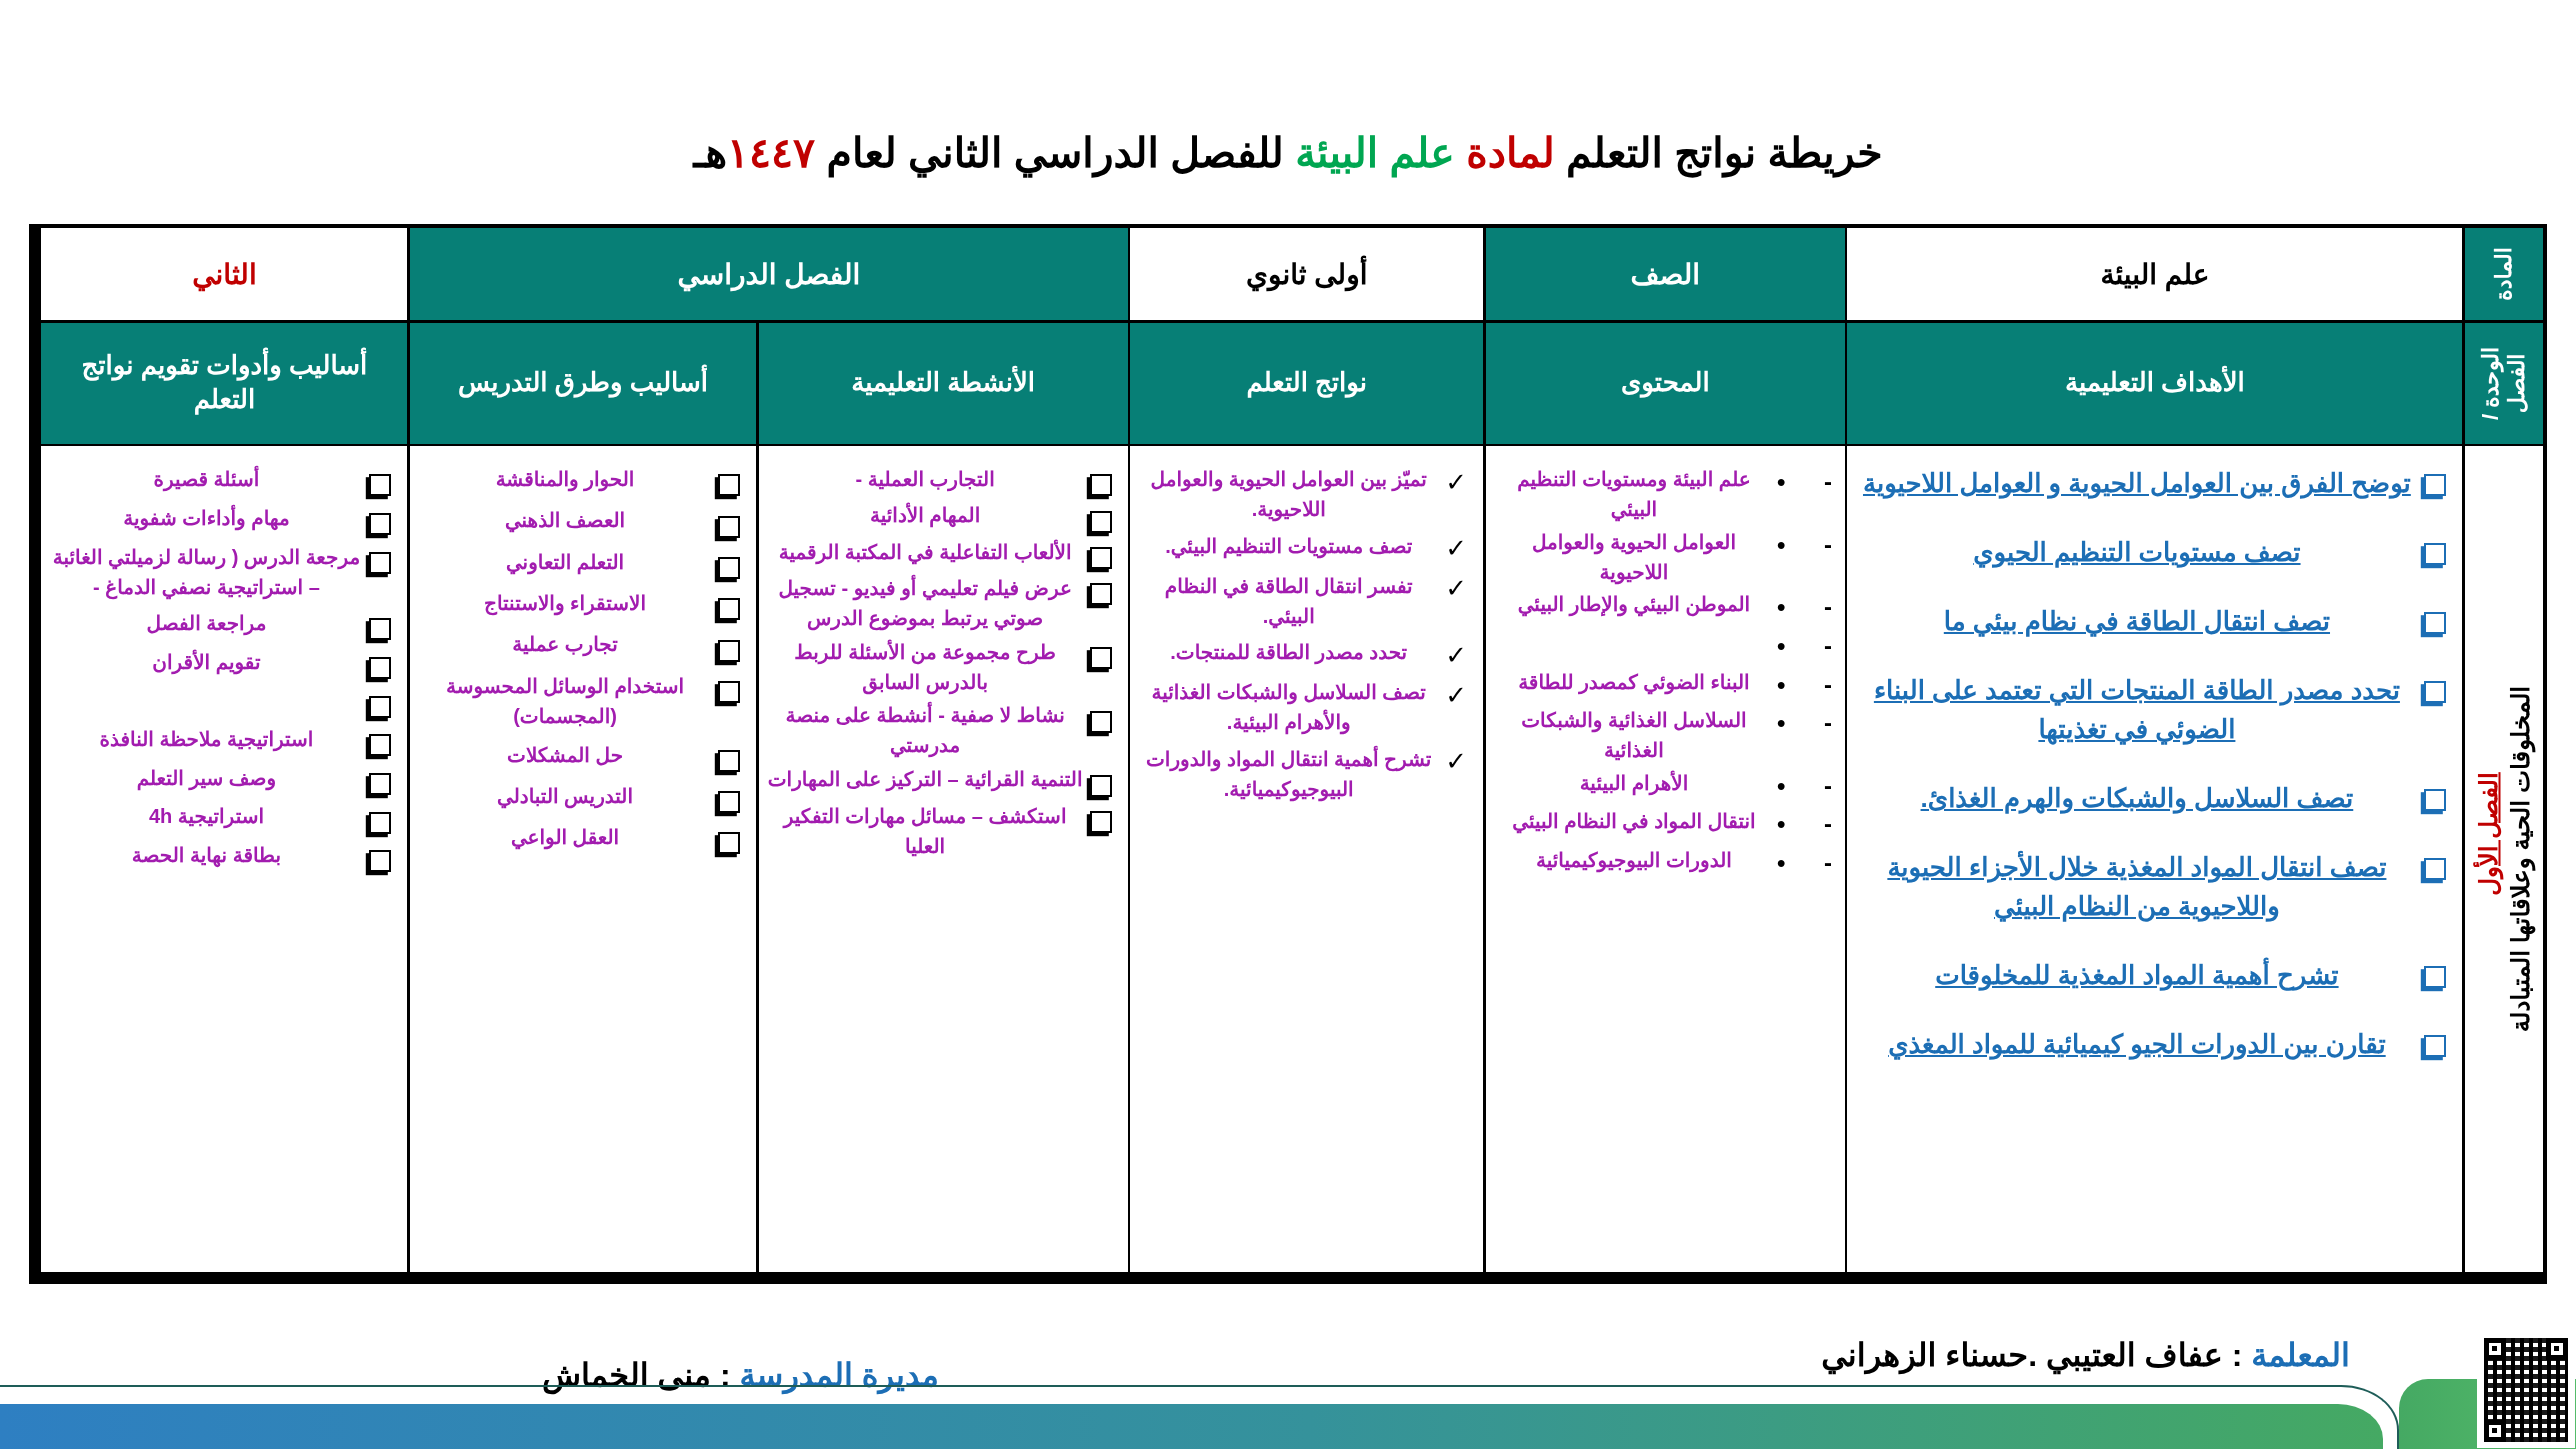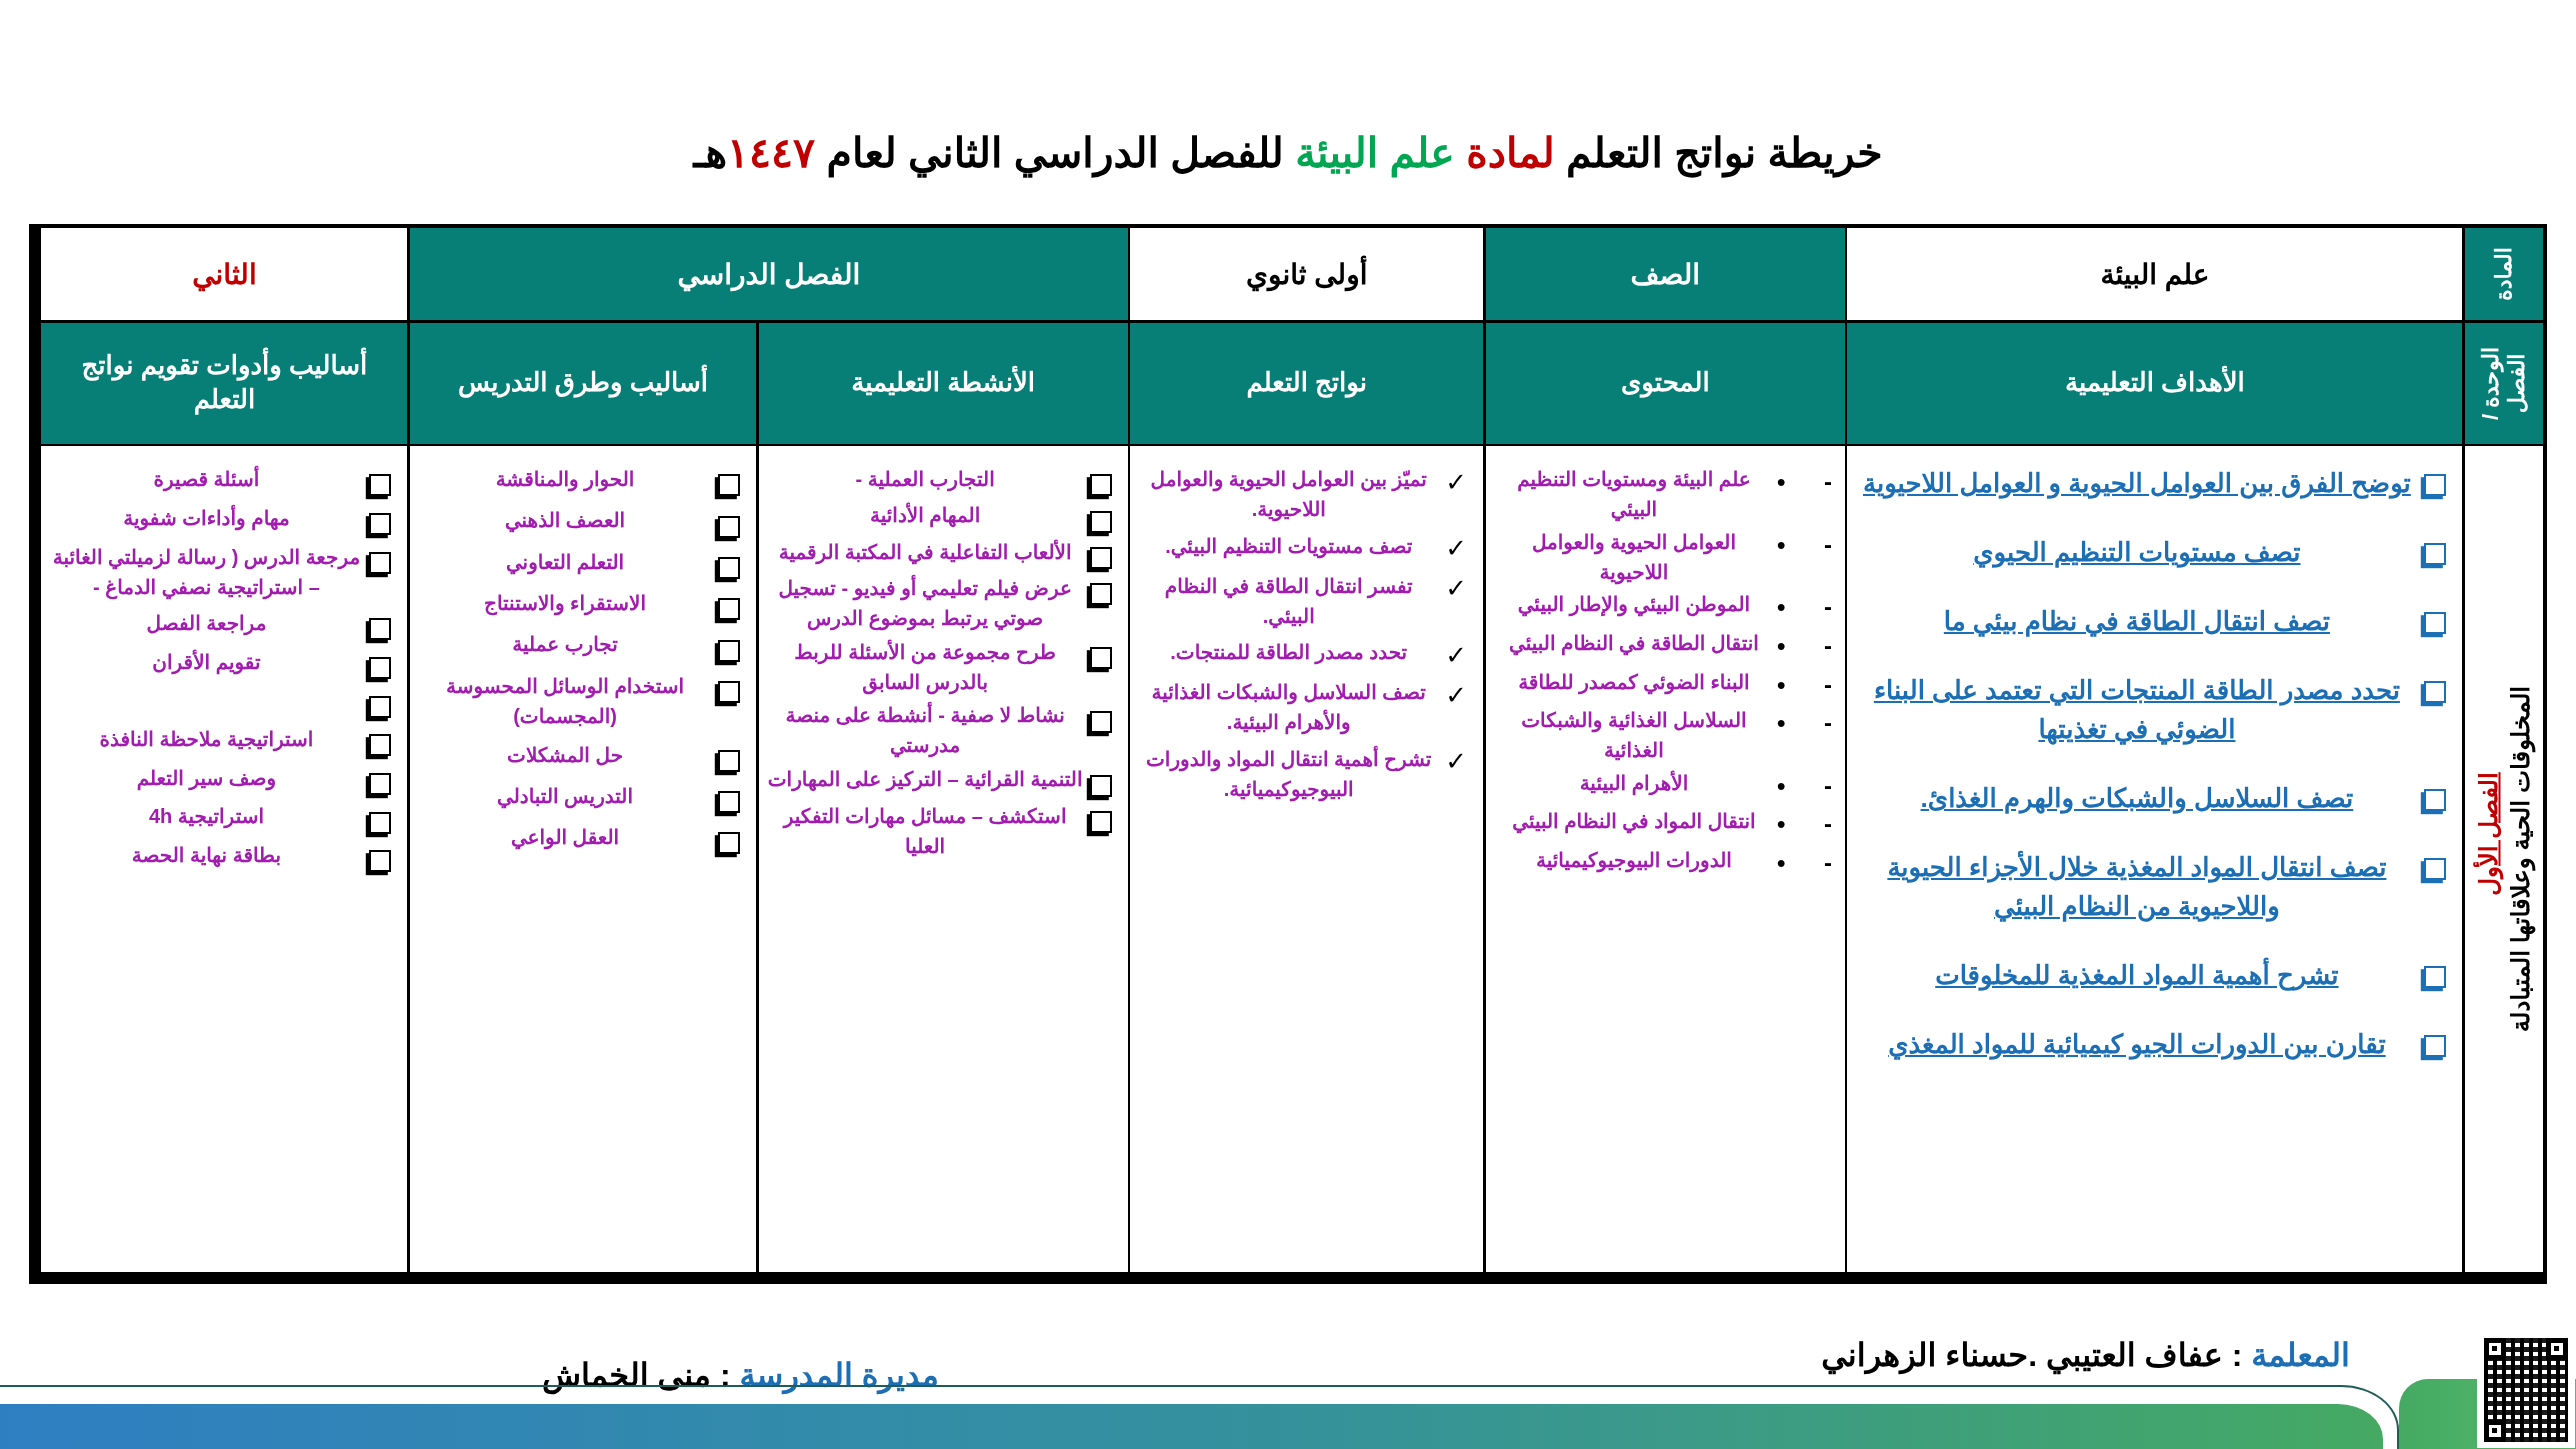--- a/index.html
+++ b/index.html
@@ -233,21 +233,20 @@
               <span class="bullet">•</span>
             </span>
             <span class="txt">الموطن البيئي والإطار البيئي</span>
           </li>
 
           <li class="item">
             <span class="markcol">
               <span class="dash">-</span>
               <span class="bullet">•</span>
             </span>
-            <span class="txt">انتقال الطاقة في النظام البيئي</span>
           </li>
 
           <li class="item">
             <span class="markcol">
               <span class="dash">-</span>
               <span class="bullet">•</span>
             </span>
             <span class="txt">البناء الضوئي كمصدر للطاقة</span>
           </li>
 

